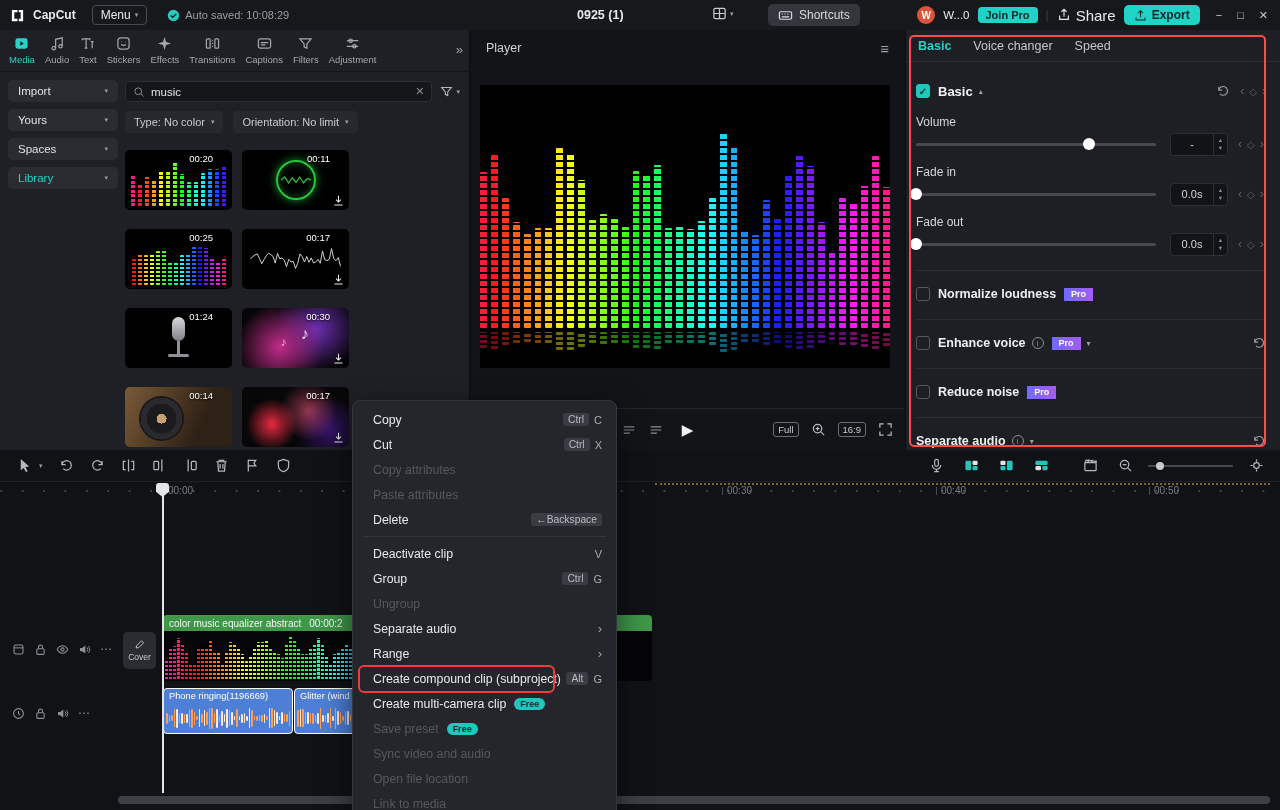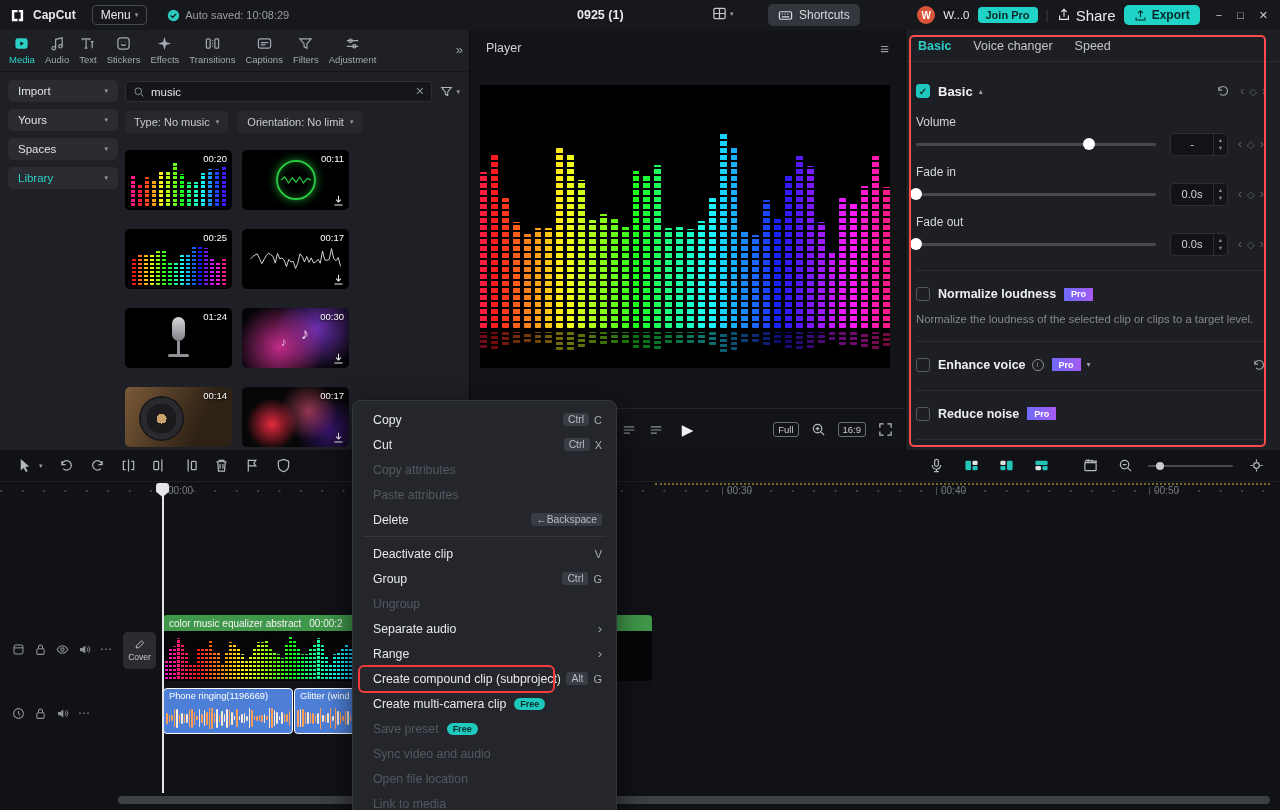--- a/index.html
+++ b/index.html
@@ -57,21 +57,21 @@
   .search-box .ico { width:12px; height:12px; color:#8a8d93; }
   .search-val { flex:1; font-size:11.5px; color:#e0e2e5; }
   .clear-x { color:#8a8d93; font-size:11px; }
   .filter-ctl { display:flex; align-items:center; gap:3px; color:#b4b7bd; }
   .filter-ctl .ico { width:13px; height:13px; }
   .chips-row { position:absolute; left:125px; top:81px; display:flex; gap:10px; }
   .chip { height:22px; background:#26282e; border-radius:4px; padding:0 9px; font-size:11px; color:#c8cacd;
     display:flex; align-items:center; gap:6px; }
   .grid { position:absolute; left:125px; top:120px; display:grid; grid-template-columns:107px 107px; gap:19px 10px; }
   .thumb { width:107px; height:60px; background:#000; border-radius:5px; position:relative; overflow:hidden; }
-  .dur { position:absolute; top:3px; right:5px; font-size:9.5px; color:#fff; text-shadow:0 1px 2px #000; z-index:3; }
+  .dur { position:absolute; top:3px; right:19px; font-size:9.5px; color:#fff; text-shadow:0 1px 2px #000; z-index:3; }
   .dl { position:absolute; bottom:3px; right:4px; width:13px; height:13px; color:#eceef0; z-index:3; }
   .tbars { position:absolute; left:0; right:0; bottom:4px; display:flex; align-items:flex-end; justify-content:center; }
   .eq-bar { display:block; border-radius:1px; }
   .ring { position:absolute; left:50%; top:50%; transform:translate(-50%,-50%); width:40px; height:40px;
     border:2.5px solid #27c93f; border-radius:50%; box-shadow:0 0 10px rgba(39,201,63,.7), inset 0 0 8px rgba(39,201,63,.4); }
   .ringz { position:absolute; left:50%; top:50%; transform:translate(-50%,-50%); width:30px; height:12px; }
   .wf { position:absolute; left:4px; top:12px; width:99px; height:36px; }
   .micb { position:absolute; left:47px; top:9px; width:13px; height:24px; border-radius:7px;
     background:linear-gradient(180deg,#d8d8dc,#7e8086); }
   .mics { position:absolute; left:52px; top:33px; width:3px; height:13px; background:#8e9196; }
@@ -393,21 +393,21 @@
         <span class="ico">
             <svg viewBox="0 0 16 16" fill="none" stroke="currentColor" stroke-width="1.3" style="width:100%;height:100%">
               <path d="M2 3h12l-4.5 5.5V13l-3-1.5V8.5z"></path>
             </svg>
           </span>
         <span class="caret">▾</span>
       </div>
     </div>
     <div class="chips-row">
       <div class="chip">
-          <span>Type: No music</span>
+          <span>Type: No color</span>
           <span class="caret">▾</span>
         </div>
       <div class="chip">
           <span>Orientation: No limit</span>
           <span class="caret">▾</span>
         </div>
     </div>
     <div class="grid" id="media-grid">
         <div class="thumb v-equalizer">
           <div class="tbars" style="gap: 3px;">
@@ -704,21 +704,20 @@
           </div>
         </div>
       <div id="options">
           <div class="divider"></div>
           <div class="opt-row">
             <span class="cb"></span>
             <span class="opt-label">Normalize loudness</span>
             <span class="pro">Pro</span>
             <span class="spacer"></span>
           </div>
-          <div class="opt-desc">Normalize the loudness of the selected clip or clips to a target level.</div>
           <div class="divider"></div>
           <div class="opt-row">
             <span class="cb"></span>
             <span class="opt-label">Enhance voice</span>
             <span class="info">i</span>
             <span class="pro">Pro</span>
             <span class="opt-caret">▾</span>
             <span class="spacer"></span>
             <span class="reset-ic">
               <svg viewBox="0 0 16 16" fill="none" stroke="currentColor" stroke-width="1.3" style="width:100%;height:100%">

